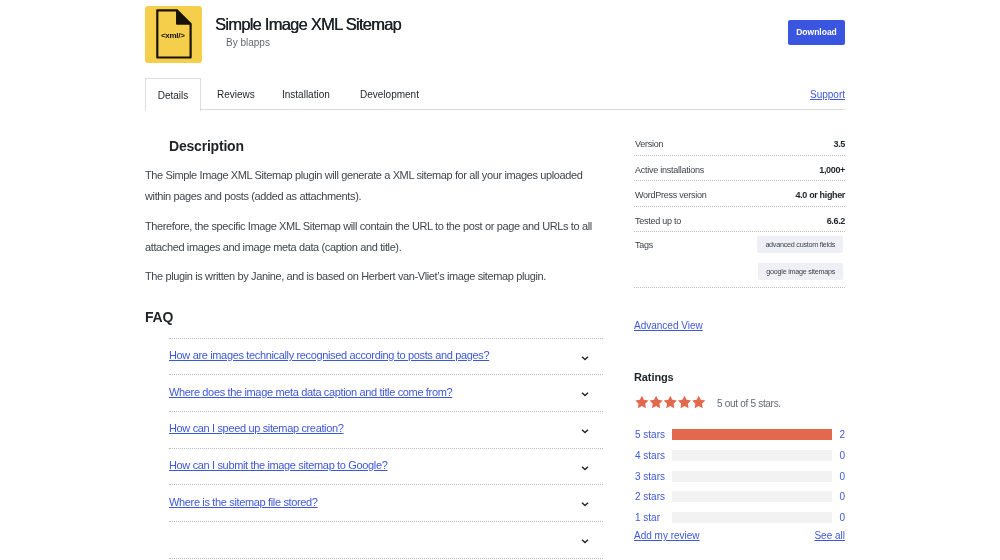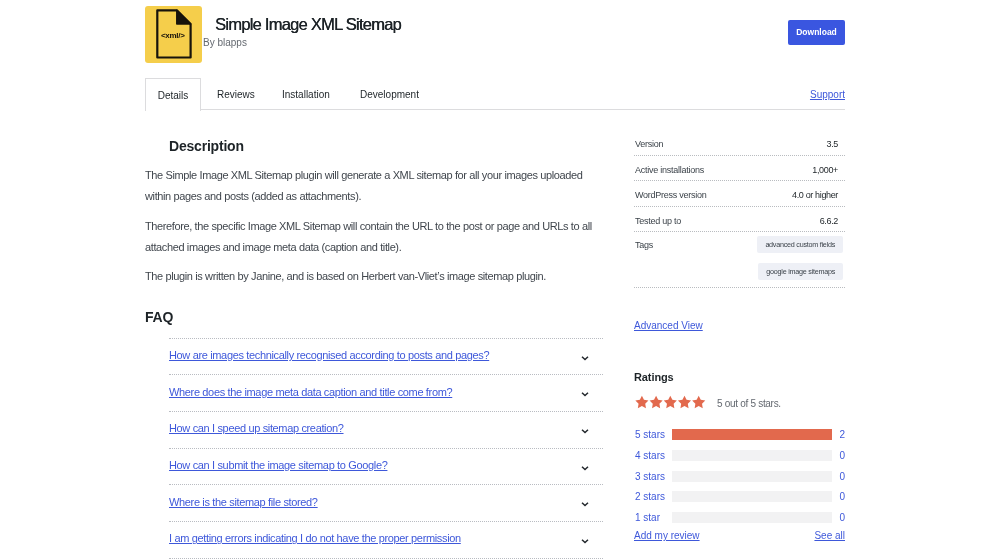--- a/index.html
+++ b/index.html
@@ -3,21 +3,21 @@
 <meta charset="utf-8">
 <style>
 * { margin:0; padding:0; box-sizing:border-box; }
 html,body { width:1000px; height:560px; background:#fff; font-family:"Liberation Sans",sans-serif; color:#3c434a; }
 .wrap { position:relative; width:1000px; height:560px; overflow:hidden; }
 a { text-decoration:underline; color:#3e58da; }
 
 
 .icon { position:absolute; left:145px; top:6px; width:57px; height:57px; }
 .title { position:absolute; left:215px; top:15.5px; font-size:16.5px; letter-spacing:-0.75px; color:#1d2327; line-height:17px; white-space:nowrap; text-shadow:0.35px 0 0 #1d2327; }
-.byline { position:absolute; left:203px; top:37px; font-size:10px; color:#646970; }
+.byline { position:absolute; left:226px; top:37px; font-size:10px; color:#646970; }
 .dlbtn { position:absolute; left:788px; top:20px; width:57px; height:25px; background:#3a56e0; border-radius:2px; color:#fff; font-weight:bold; font-size:8.5px; text-align:center; line-height:25px; }
 
 
 .tabbar { position:absolute; left:145px; top:79px; width:700px; height:31px; border-bottom:1px solid #dcdcde; }
 .tab-active { position:absolute; left:0; top:-1px; width:56px; height:33px; background:#fff; border:1px solid #dcdcde; border-bottom:none; z-index:2; text-align:center; line-height:33px; font-size:10px; color:#1d2327; }
 .tab { position:absolute; top:0; height:31px; line-height:31px; font-size:10px; color:#1d2327; }
 .t2 { left:72px; } .t3 { left:137px; } .t4 { left:215px; }
 .tsupport { position:absolute; right:0; top:0; height:31px; line-height:31px; font-size:10px; }
 
 
@@ -28,21 +28,21 @@
 .leftcol p { font-size:11px; line-height:21px; letter-spacing:-0.38px; margin-bottom:8.5px; color:#40464d; }
 .faqlist { border-top:1px dotted #b9bcc2;margin-left:24px; }
 .faqrow { height:36.7px; border-bottom:1px dotted #b9bcc2; position:relative; }
 .faqrow a { position:absolute; left:0; top:10.5px; font-size:11px; letter-spacing:-0.35px; white-space:nowrap; }
 .faqrow svg { position:absolute; right:14.5px; top:17px; }
 
 
 .rightcol { position:absolute; left:634px; top:130px; width:211px; }
 .mrow { height:25.5px; border-bottom:1px dotted #b9bcc0; font-size:9px; letter-spacing:-0.25px; position:relative; }
 .mrow .lab { position:absolute; left:1px; top:9px; color:#3c434a; }
-.mrow .val { position:absolute; right:7px; top:9px; color:#1d2327; font-weight:normal; letter-spacing:-0.35px; }
+.mrow .val { position:absolute; right:0; top:9px; color:#1d2327; font-weight:bold; letter-spacing:-0.35px; }
 .tagsrow { height:56px; border-bottom:1px dotted #b9bcc0; position:relative; font-size:9px; letter-spacing:-0.25px; }
 .tagsrow .lab { position:absolute; left:1px; top:8px; color:#3c434a; }
 .pill { position:absolute; right:2px; height:17px; background:#eef0f6; border-radius:2px; font-size:7.2px; color:#3c434a; line-height:17px; padding:0 8px; }
 .pill1 { top:4px; }
 .pill2 { top:30.5px; }
 .adv { position:absolute; left:634px; top:320px; font-size:10px; }
 .h-ratings { position:absolute; left:634px; top:371px; font-size:11px; letter-spacing:-0.1px; font-weight:bold; color:#1d2327; }
 .stars { position:absolute; left:635px; top:395px; }
 .stars svg { display:block; }
 .outof { position:absolute; left:717px; top:398px; font-size:10px; color:#646970; letter-spacing:-0.3px; }
@@ -108,21 +108,20 @@
             <path d="M1 0.8l3 2.7L7 0.8" stroke="#23282d" stroke-width="1.5" fill="none"></path>
           </svg>
         </div>
       <div class="faqrow">
           <a href="#">Where is the sitemap file stored?</a>
           <svg width="8" height="5" viewBox="0 0 8 5">
             <path d="M1 0.8l3 2.7L7 0.8" stroke="#23282d" stroke-width="1.5" fill="none"></path>
           </svg>
         </div>
       <div class="faqrow">
-          <a href="#">I am getting errors indicating I do not have the proper permission</a>
           <svg width="8" height="5" viewBox="0 0 8 5">
             <path d="M1 0.8l3 2.7L7 0.8" stroke="#23282d" stroke-width="1.5" fill="none"></path>
           </svg>
         </div>
     </div>
   </div>
 
   <div class="rightcol">
     <div class="mrow">
         <span class="lab">Version</span>

